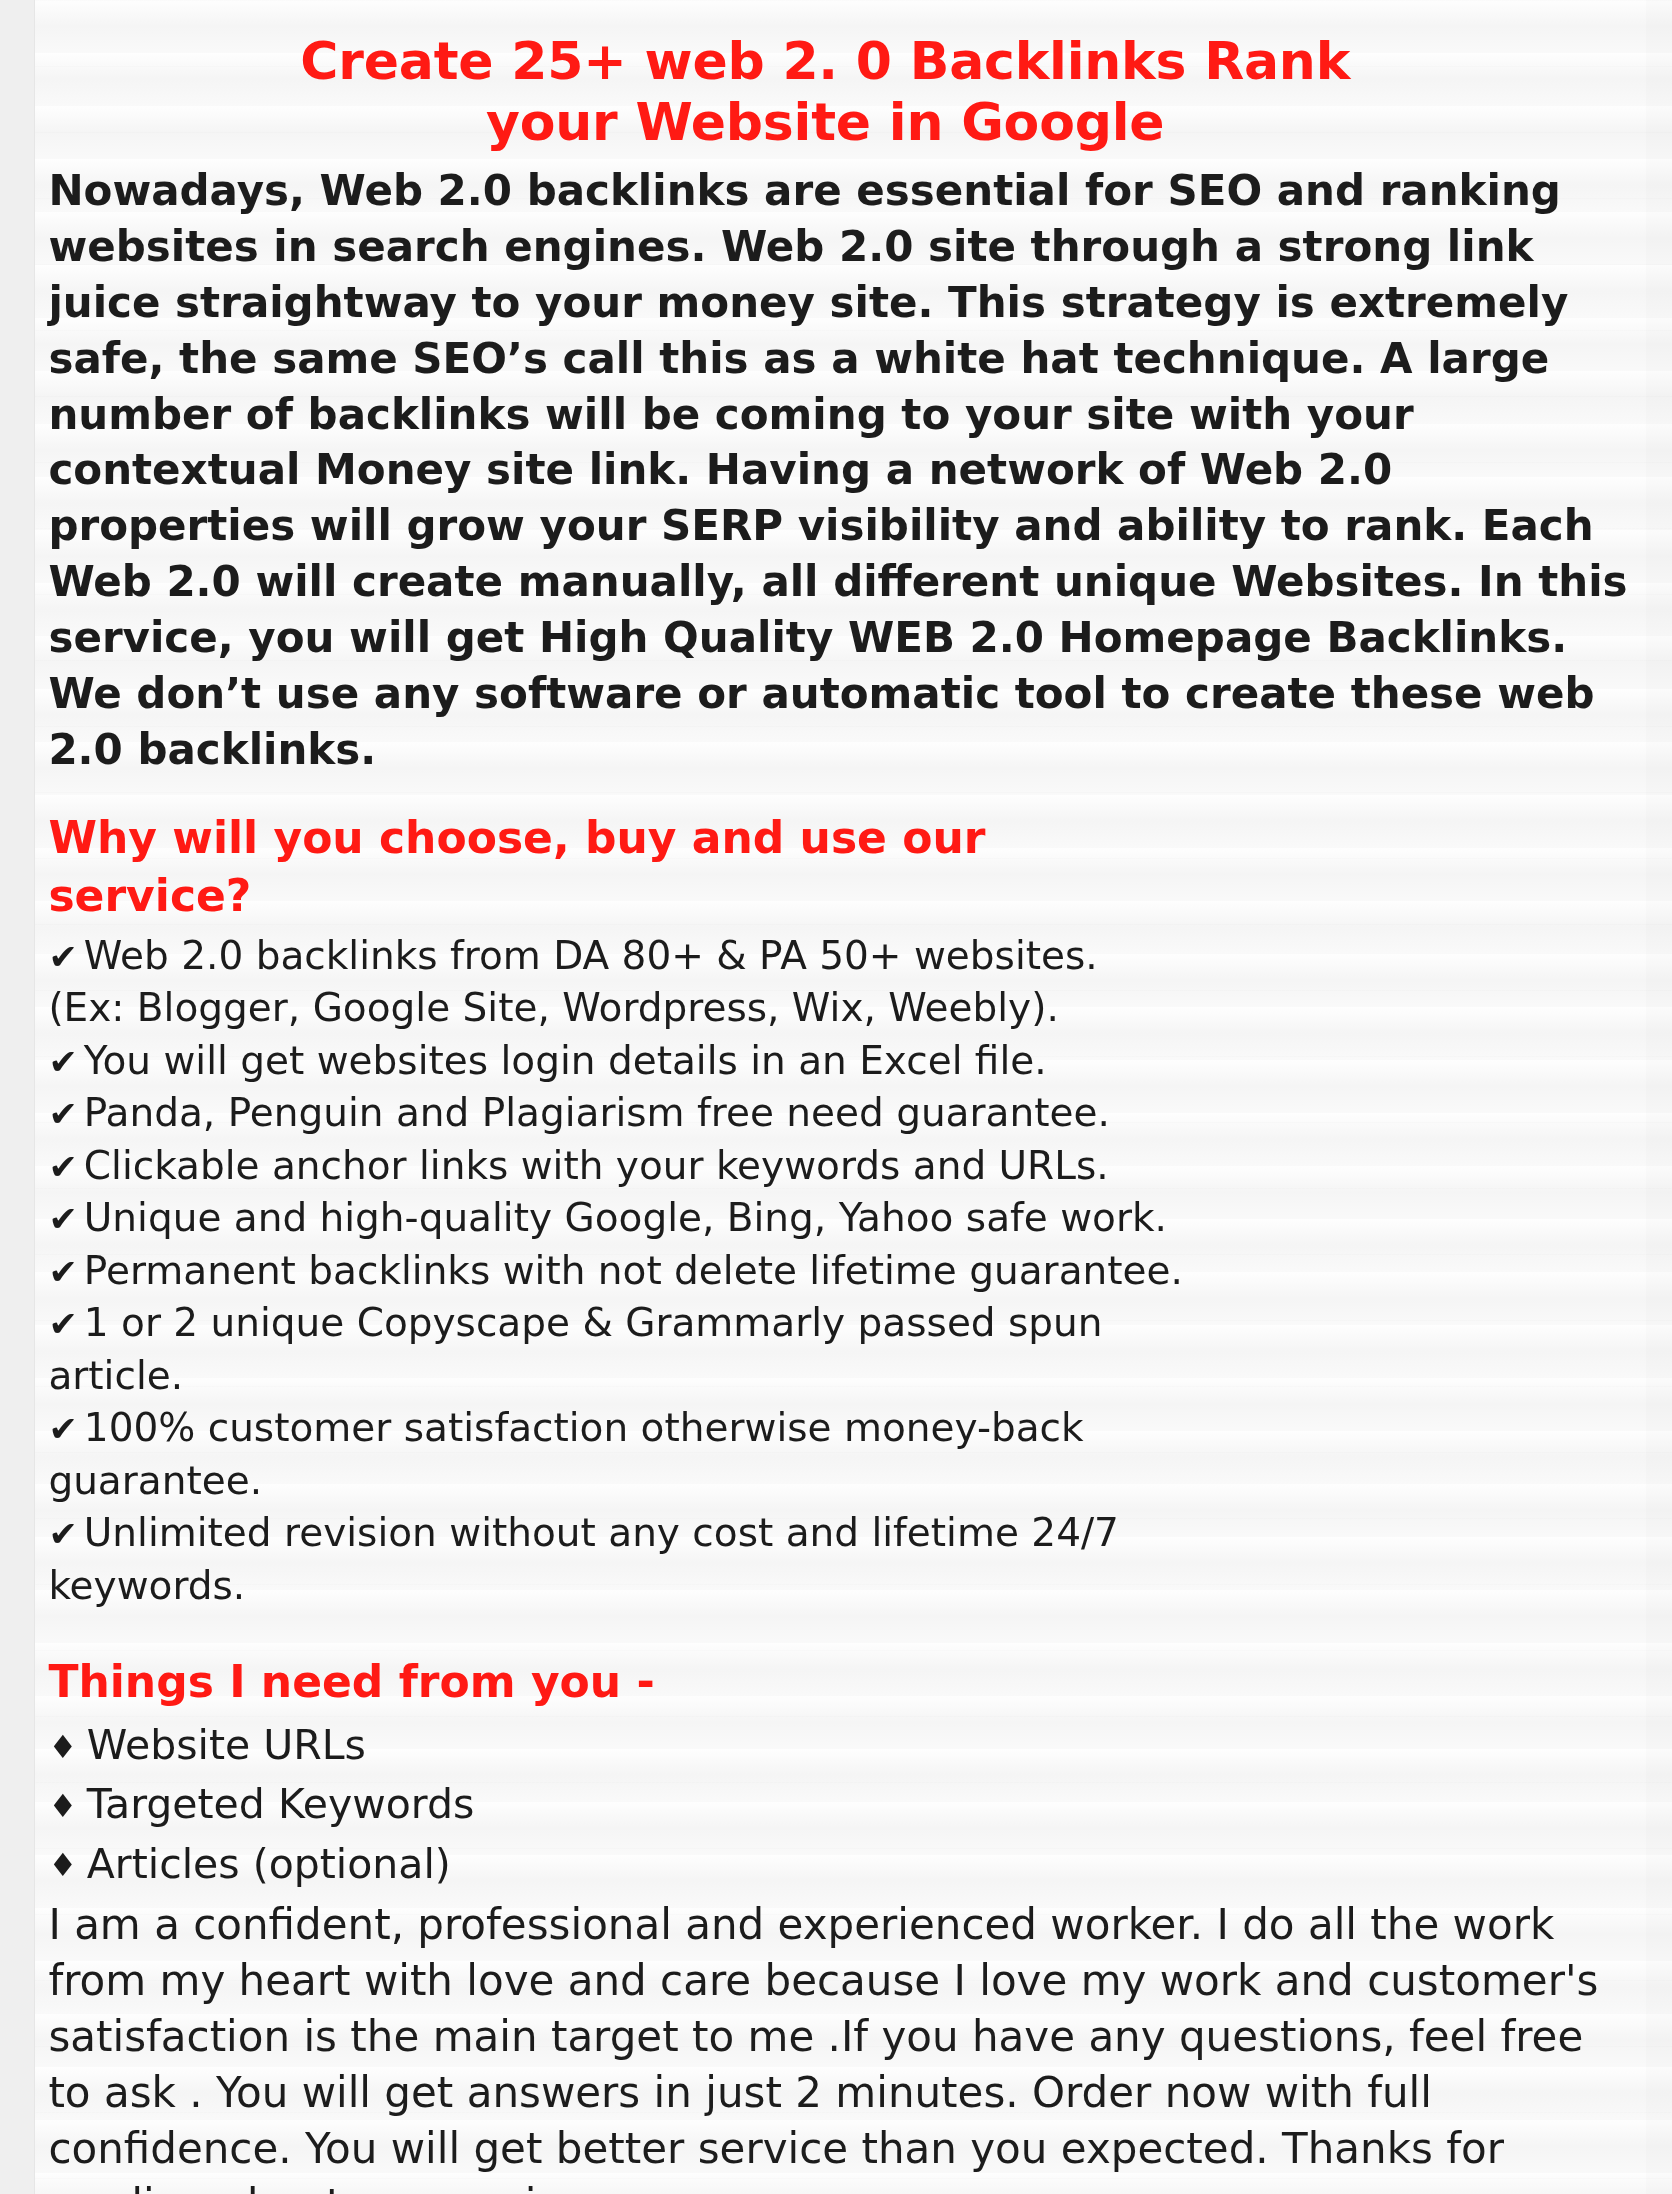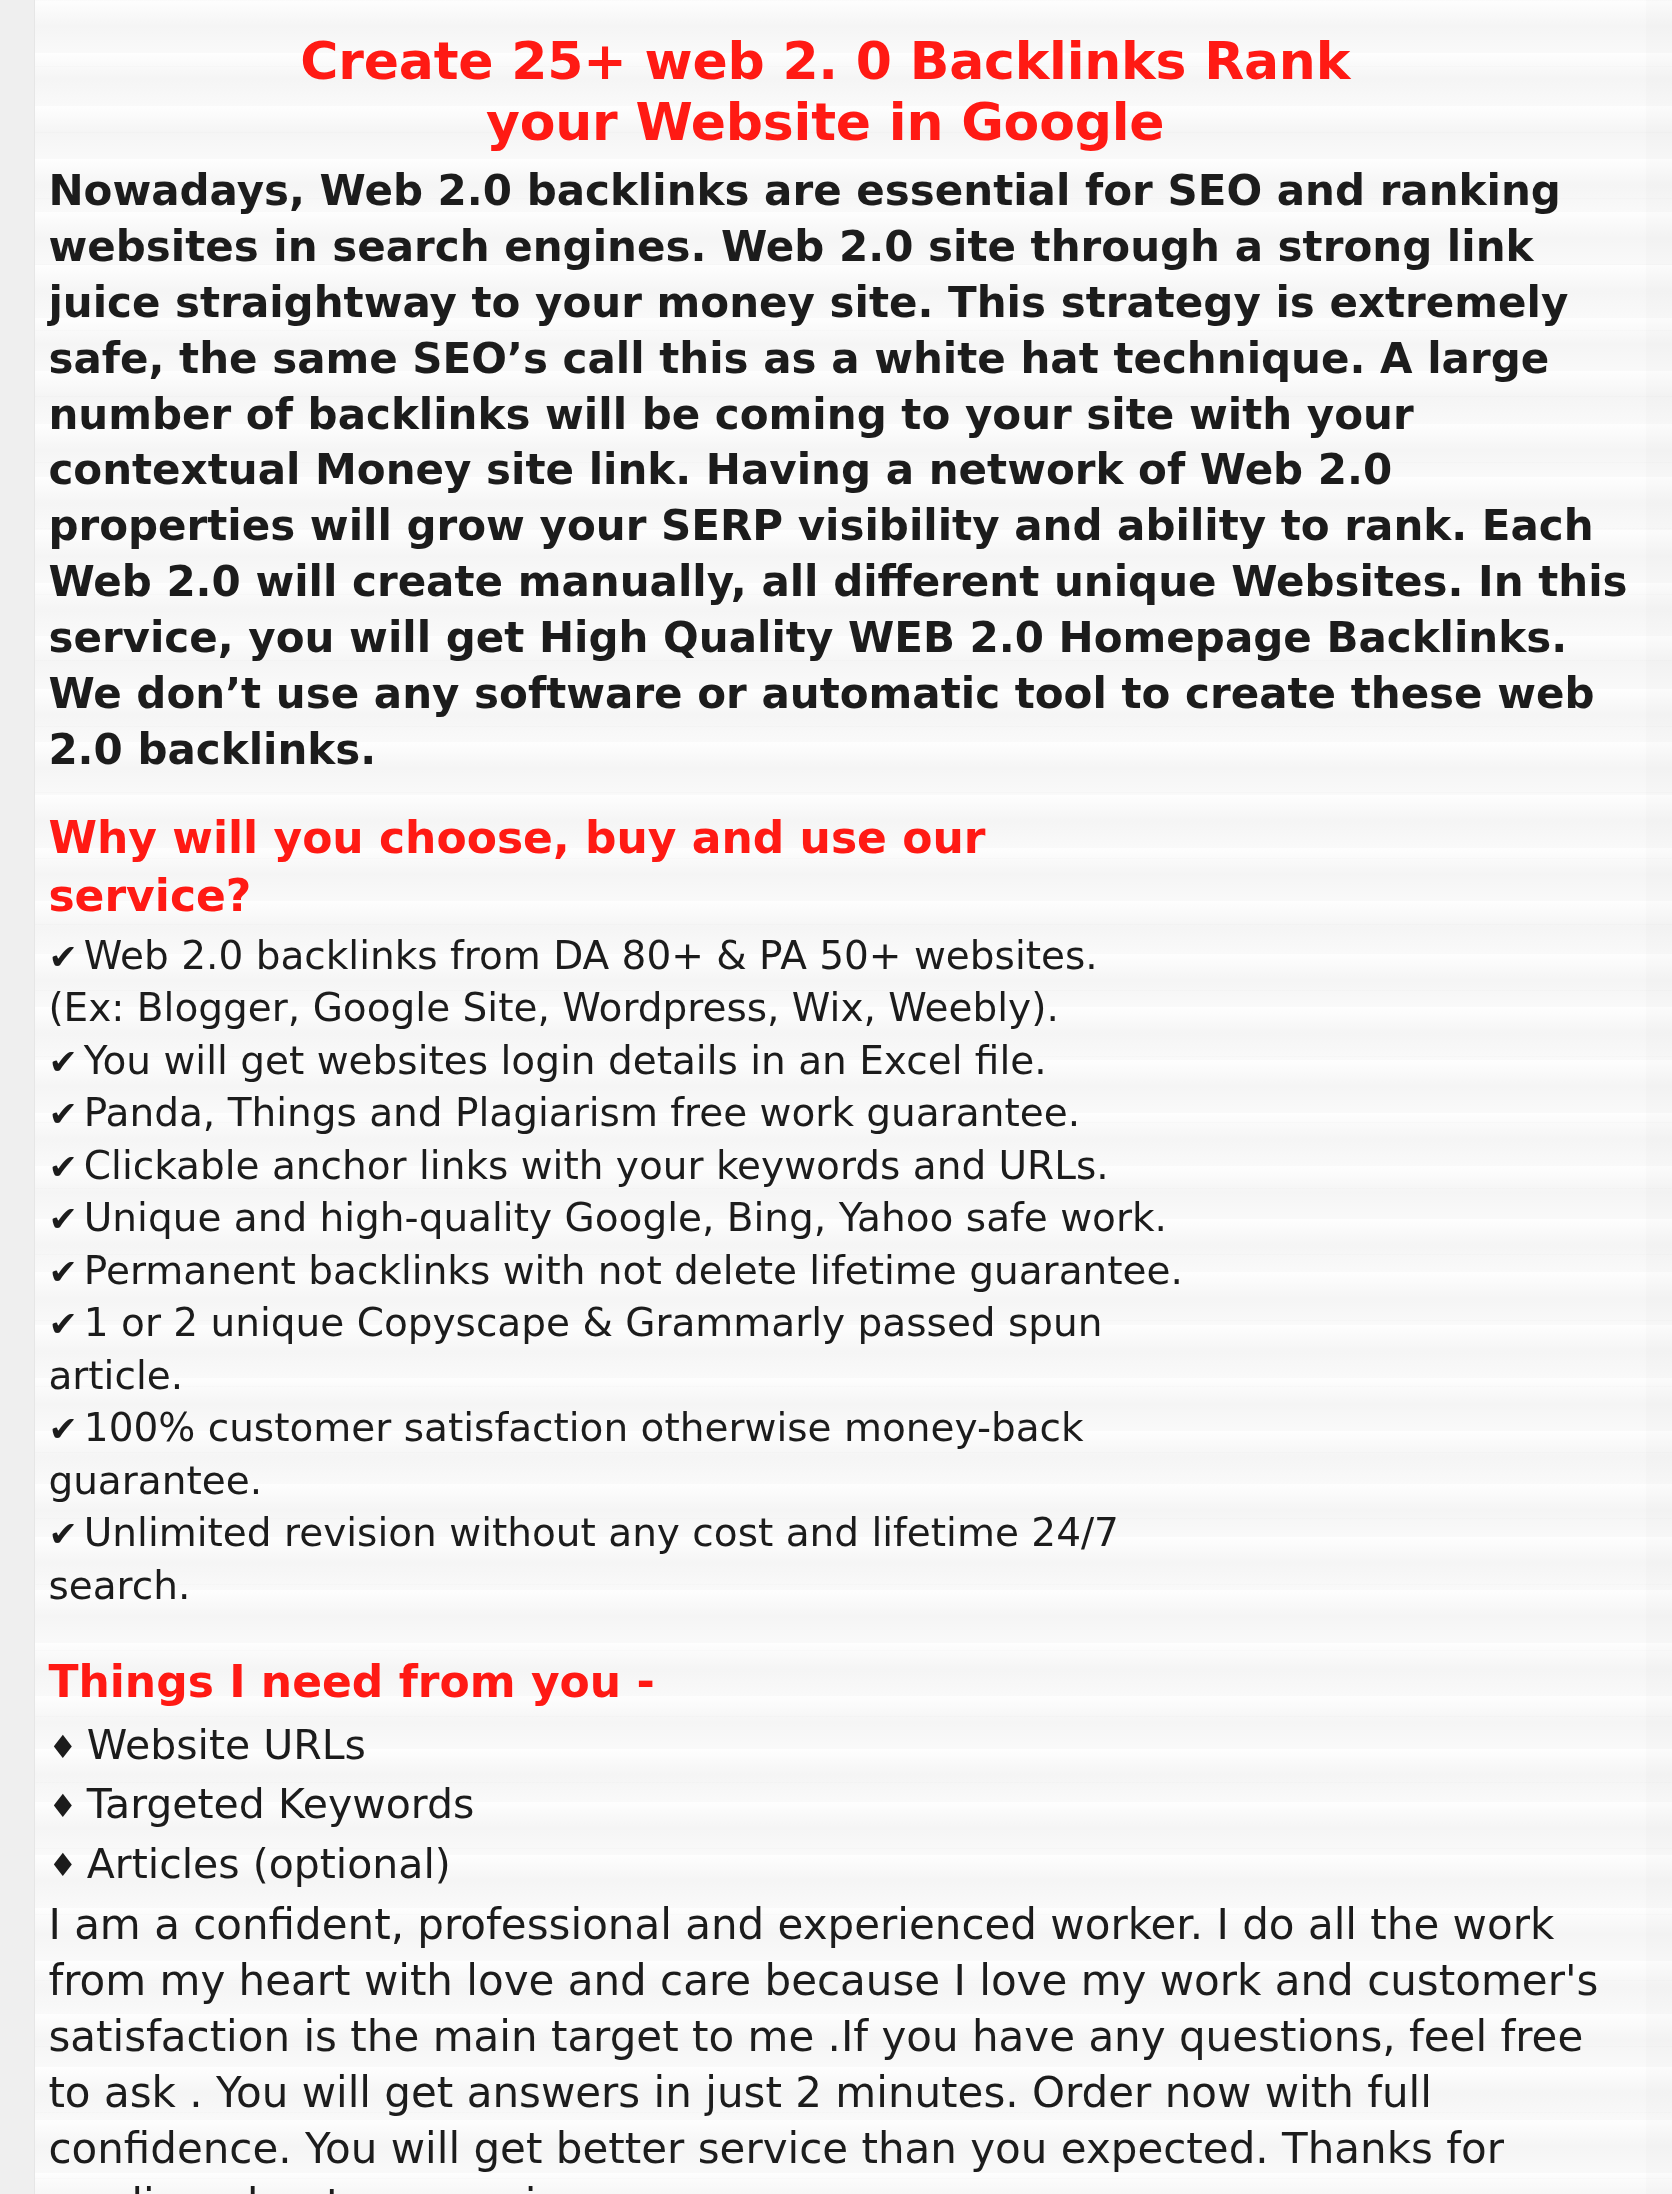--- a/index.html
+++ b/index.html
@@ -137,30 +137,30 @@
 
     <h2 class="section">
       <span>Why will you choose, buy and use our</span><br>
       <span>service?</span>
     </h2>
 
     <ul class="checklist">
       <li><span class="mark">✔</span><span>Web 2.0 backlinks from DA 80+ &amp; PA 50+ websites.</span></li>
       <li class="noindent"><span>(Ex: Blogger, Google Site, Wordpress, Wix, Weebly).</span></li>
       <li><span class="mark">✔</span><span>You will get websites login details in an Excel file.</span></li>
-      <li><span class="mark">✔</span><span>Panda, Things and Plagiarism free work guarantee.</span></li>
+      <li><span class="mark">✔</span><span>Panda, Penguin and Plagiarism free need guarantee.</span></li>
       <li><span class="mark">✔</span><span>Clickable anchor links with your keywords and URLs.</span></li>
       <li><span class="mark">✔</span><span>Unique and high-quality Google, Bing, Yahoo safe work.</span></li>
       <li><span class="mark">✔</span><span>Permanent backlinks with not delete lifetime guarantee.</span></li>
       <li><span class="mark">✔</span><span>1 or 2 unique Copyscape &amp; Grammarly passed spun</span></li>
       <li class="noindent"><span>article.</span></li>
       <li><span class="mark">✔</span><span>100% customer satisfaction otherwise money-back</span></li>
       <li class="noindent"><span>guarantee.</span></li>
       <li><span class="mark">✔</span><span>Unlimited revision without any cost and lifetime 24/7</span></li>
-      <li class="noindent"><span>search.</span></li>
+      <li class="noindent"><span>keywords.</span></li>
     </ul>
 
     <h2 class="section spaced-top">Things I need  from you -</h2>
 
     <ul class="needlist">
       <li><span class="mark">♦</span><span>Website URLs</span></li>
       <li><span class="mark">♦</span><span>Targeted Keywords</span></li>
       <li><span class="mark">♦</span><span>Articles (optional)</span></li>
     </ul>
 

